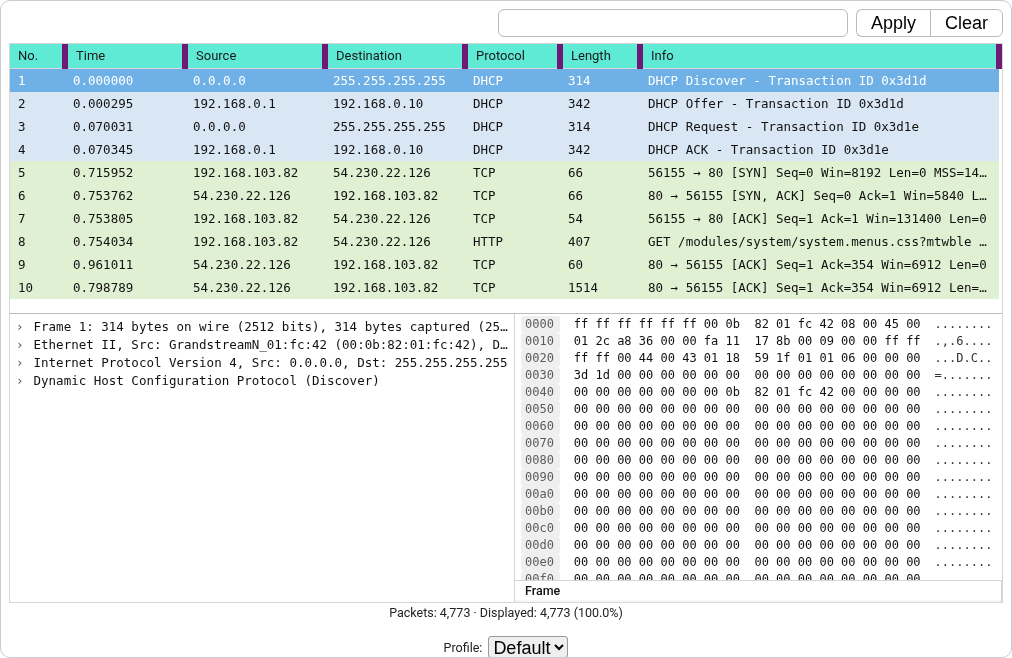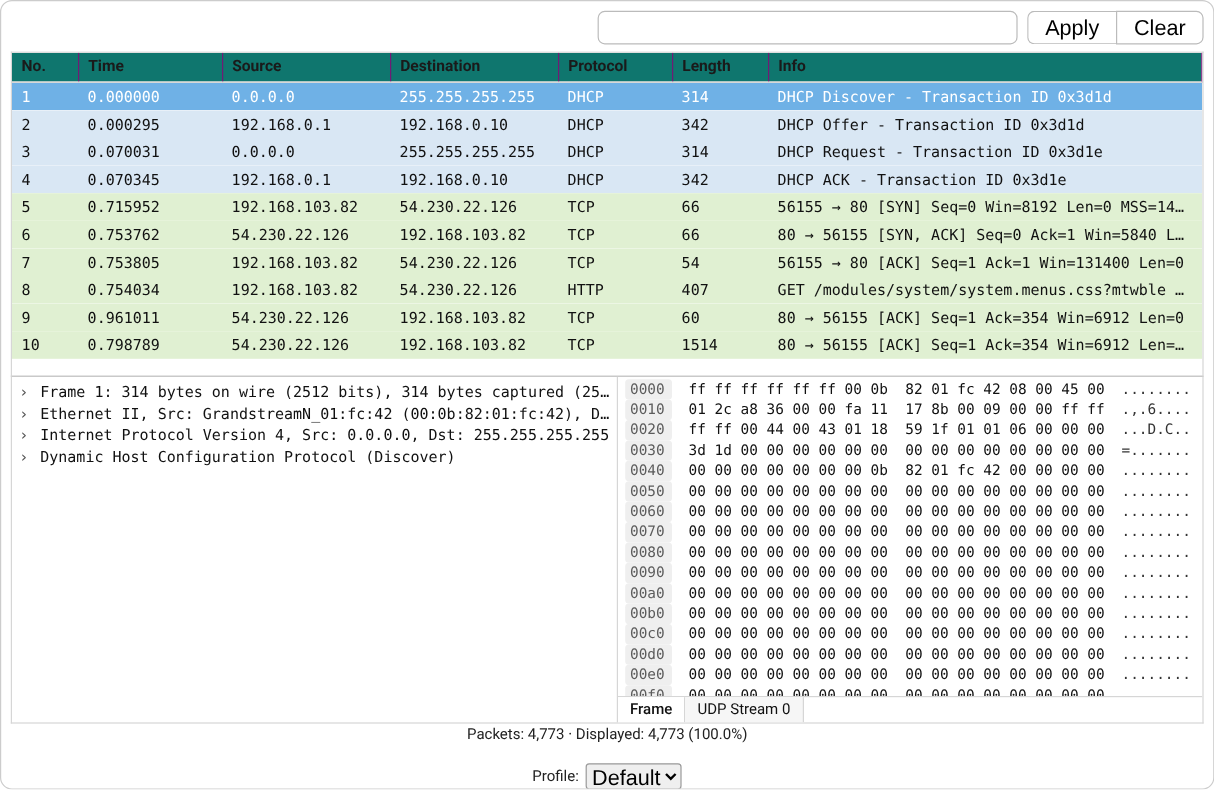--- a/index.html
+++ b/index.html
@@ -58,24 +58,24 @@
     table-layout: fixed;
   }
   table.packet-table th, table.packet-table td {
     text-align: left;
     padding: 4px 8px;
     white-space: nowrap;
     overflow: hidden;
     text-overflow: ellipsis;
   }
   table.packet-table thead th {
-    background: #0f766e;
-    border-right: 1px solid #701a75;
+    background: #5eead4;
+    border-right: 6px solid #701a75;
     border-bottom: 1px solid #d6d6d6;
-    font-weight: 700;
+    font-weight: 400;
     color: #1a1a1a;
     height: 24px;
   }
   table.packet-table tbody td {
     font-family: "SFMono-Regular", Menlo, Consolas, monospace;
     font-size: 12.5px;
     height: 23px;
   }
   .col-no { width: 55px; }
   .col-time { width: 120px; }
@@ -121,20 +121,21 @@
   .hex-row { display: flex; gap: 14px; white-space: pre; }
   .hex-offset { color: #5c5c5c; background:#efefef; padding: 0 4px; border-radius:3px; width:42px; text-align:left;}
   .hex-bytes { letter-spacing: 0; flex: 1; }
   .hex-ascii { color:#333; width: 70px; }
   .hex-tabs {
     border-top: 1px solid #d6d6d6;
     display: flex;
     font-size: 12.5px;
     height: 22px;
     align-items: stretch;
+    flex-direction: column;
   }
   .hex-tab {
     padding: 2px 10px;
     border-right: 1px solid #d6d6d6;
     background: #f6f6f6;
     cursor: pointer;
     display:flex; align-items:center;
   }
   .hex-tab.active { background: #fff; font-weight: 500; }
   .statusbar {

